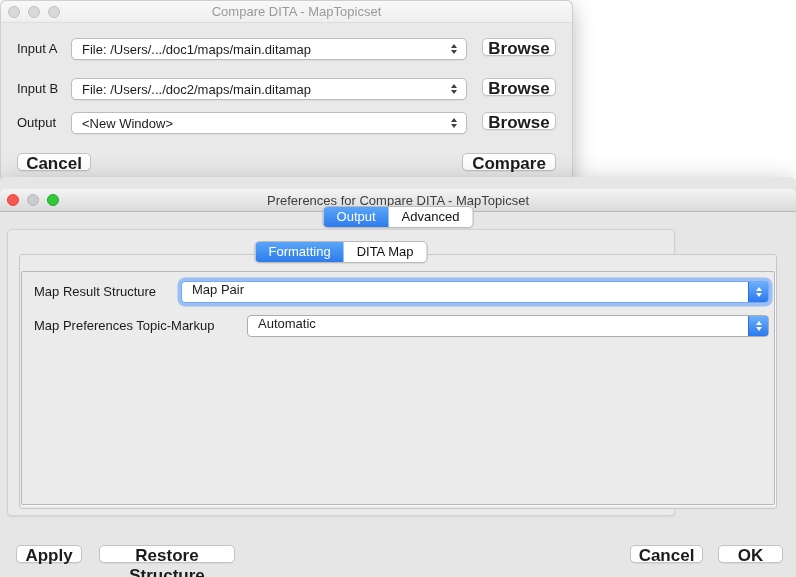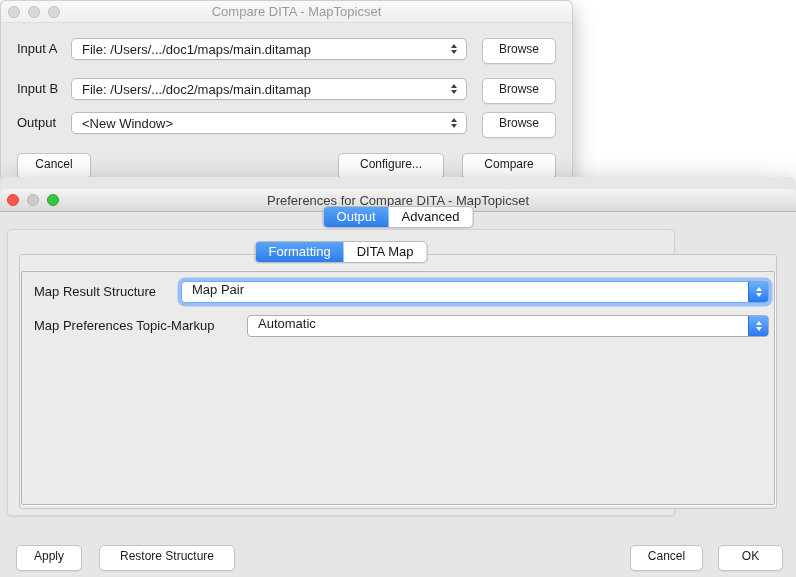--- a/index.html
+++ b/index.html
@@ -51,25 +51,26 @@
   .chv { position:absolute; right:9px; top:50%; transform:translateY(-50%);
          display:flex; flex-direction:column; align-items:center; gap:2px; }
   .chv i { display:block; width:0; height:0;
            border-left:3.5px solid transparent; border-right:3.5px solid transparent; }
   .chv .up { border-bottom:4.5px solid #3f3f3f; }
   .chv .dn { border-top:4.5px solid #3f3f3f; }
   .chv.white .up { border-bottom-color:#ffffff; }
   .chv.white .dn { border-top-color:#ffffff; }
 
   .btn {
-    position:absolute; height:26px; background:#ffffff;
+    position:absolute; height:18px; background:#ffffff;
     border:1px solid #c3c3c3; border-radius:5px;
     box-shadow:0 1px 1px rgba(0,0,0,0.06);
-    font-size:12px; color:#1c1c1c; text-align:center; line-height:20px;
+    font-size:17px; color:#1c1c1c; text-align:center; line-height:20px;
     cursor:default;
+    font-weight:bold;
   }
 
   
   #win-prefs {
     left:0; top:177px; width:796px; height:400px;
     background:#e6e6e6;
     box-shadow:0 10px 30px rgba(0,0,0,0.35);
     border-radius:6px 6px 0 0;
   }
   #win-prefs .titlebar {
@@ -165,21 +166,20 @@
   <div class="popup" style="left:70px; top:111px; width:396px;">
     <span class="val">&lt;New Window&gt;</span>
     <span class="chv">
         <i class="up"></i>
         <i class="dn"></i>
       </span>
   </div>
   <div class="btn" style="left:481px; top:111px; width:74px;">Browse</div>
 
   <div class="btn" style="left:16px; top:152px; width:74px;">Cancel</div>
-  <div class="btn" style="left:337px; top:152px; width:106px;">Configure...</div>
   <div class="btn" style="left:461px; top:152px; width:94px;">Compare</div>
 </div>
 
 <div class="window" id="win-prefs">
   <div class="titlebar">
     <div class="lights">
       <span class="light close"></span>
       <span class="light min"></span>
       <span class="light zoom"></span>
     </div>

